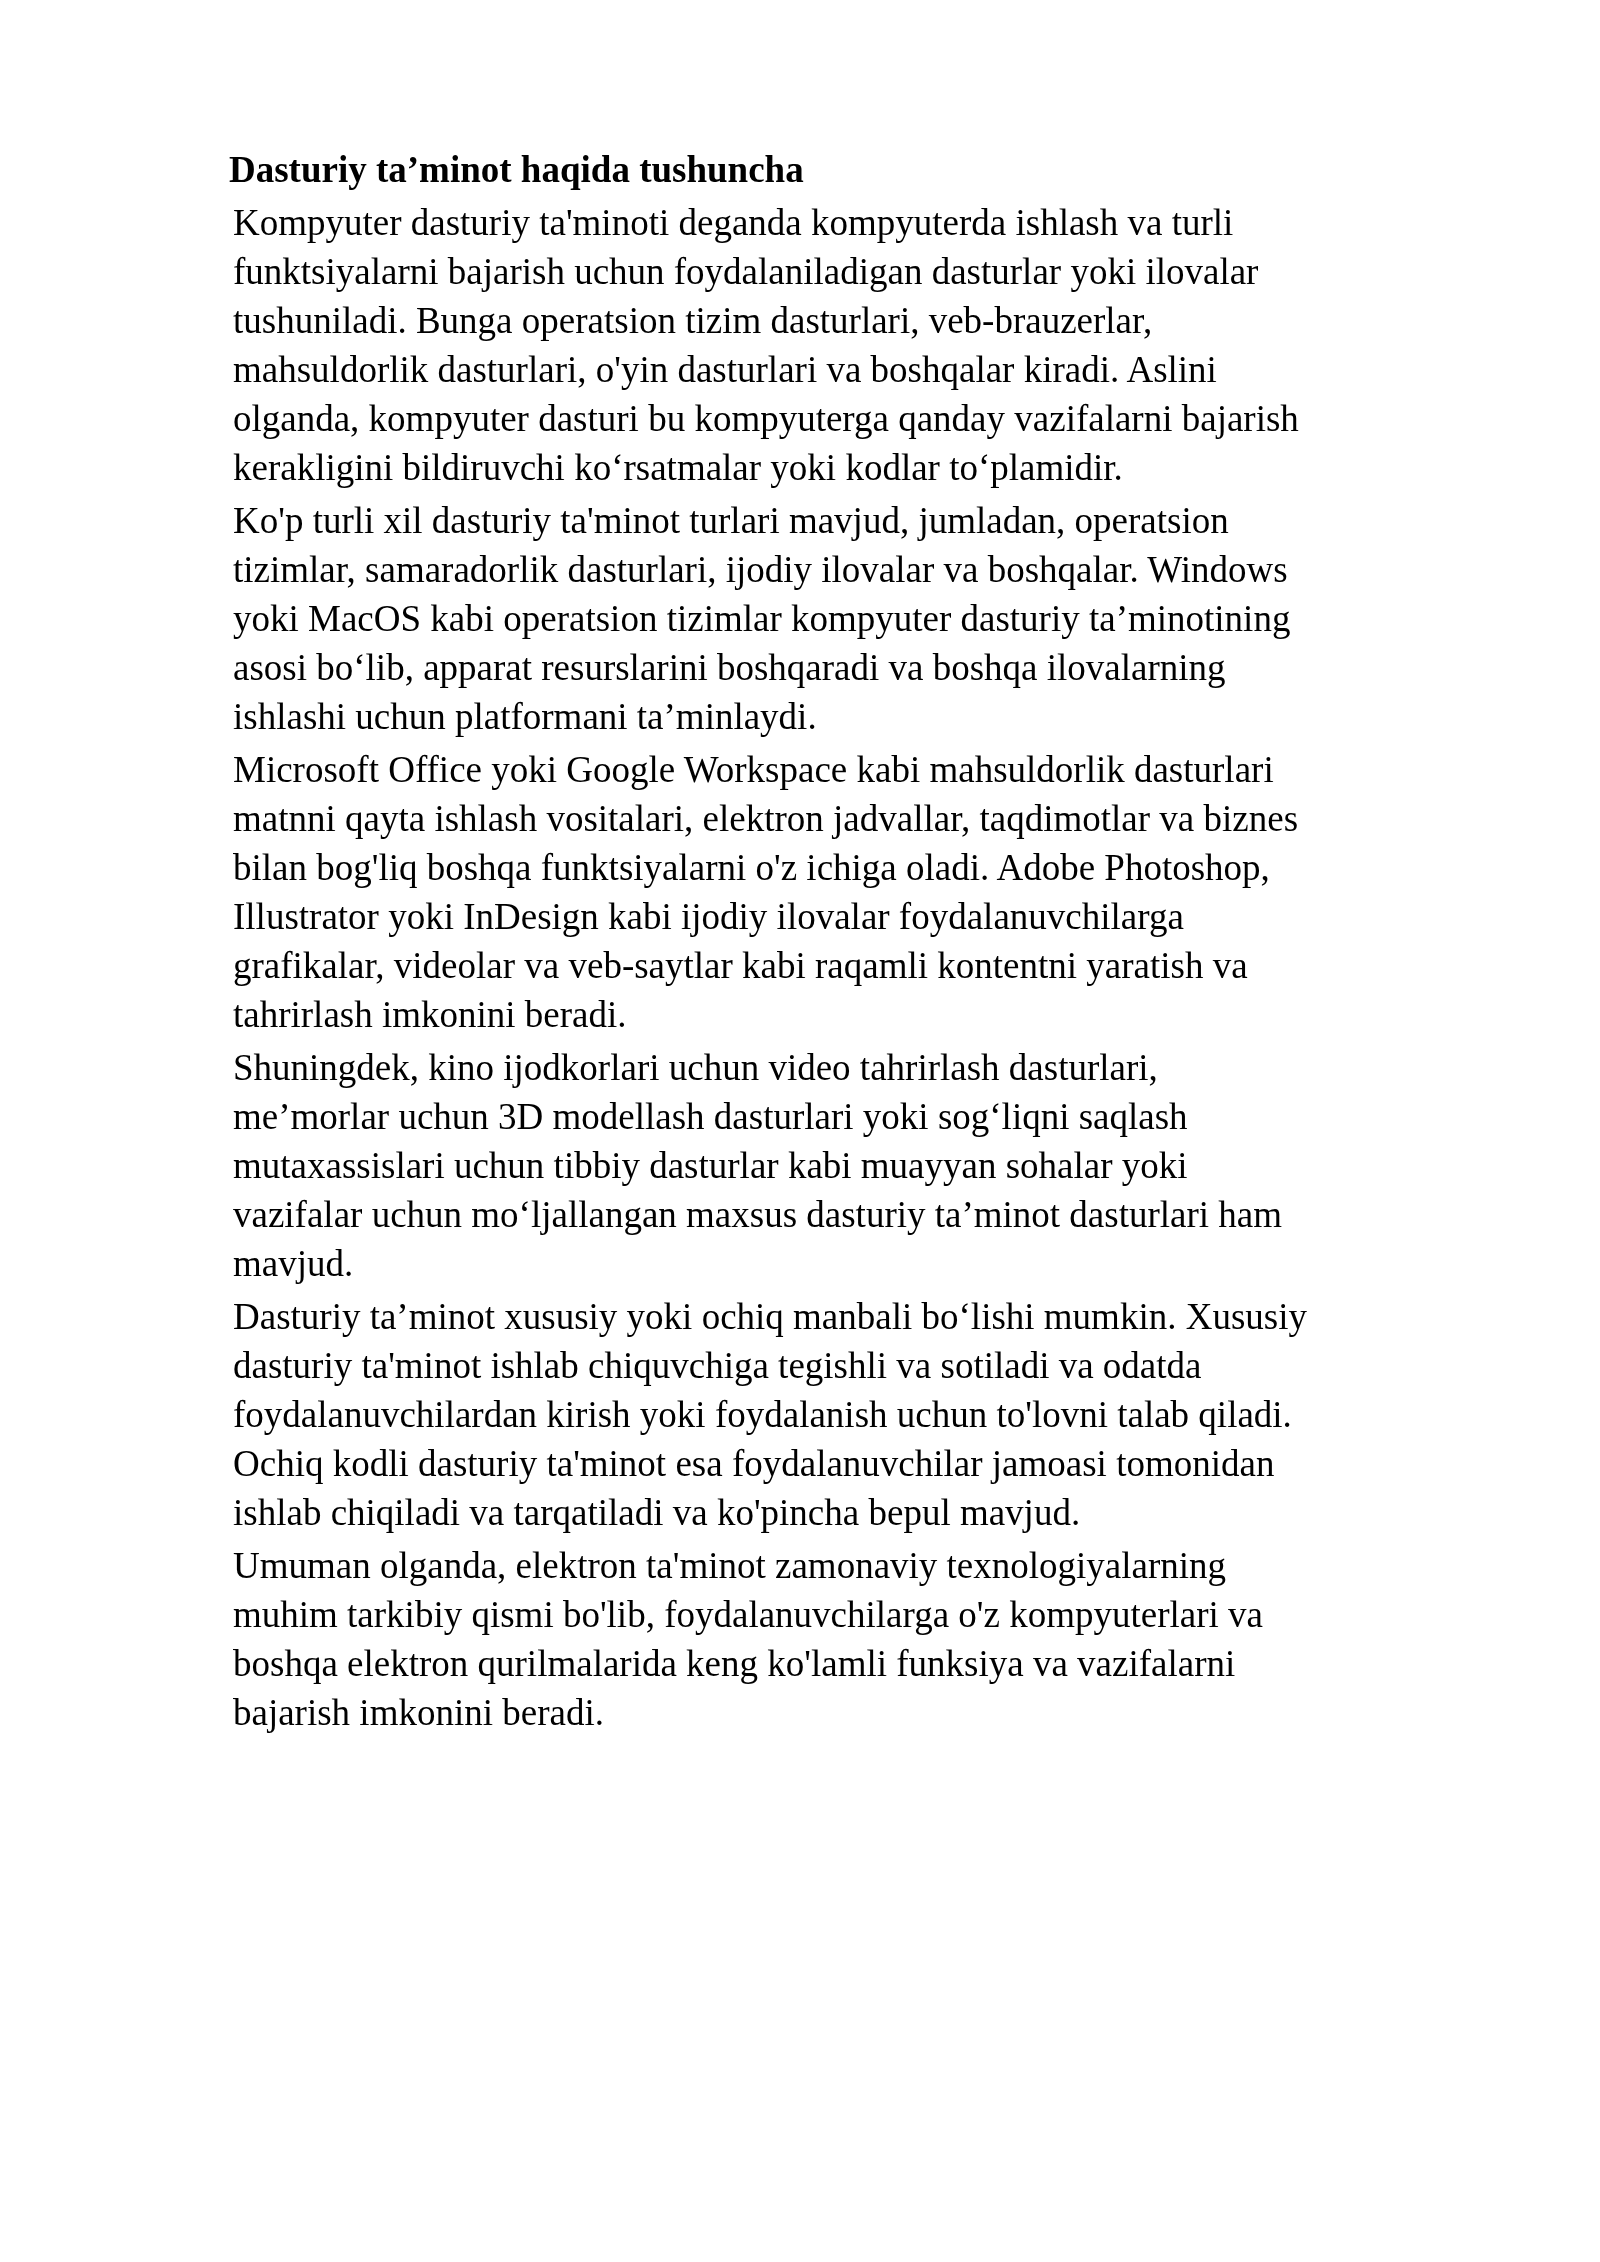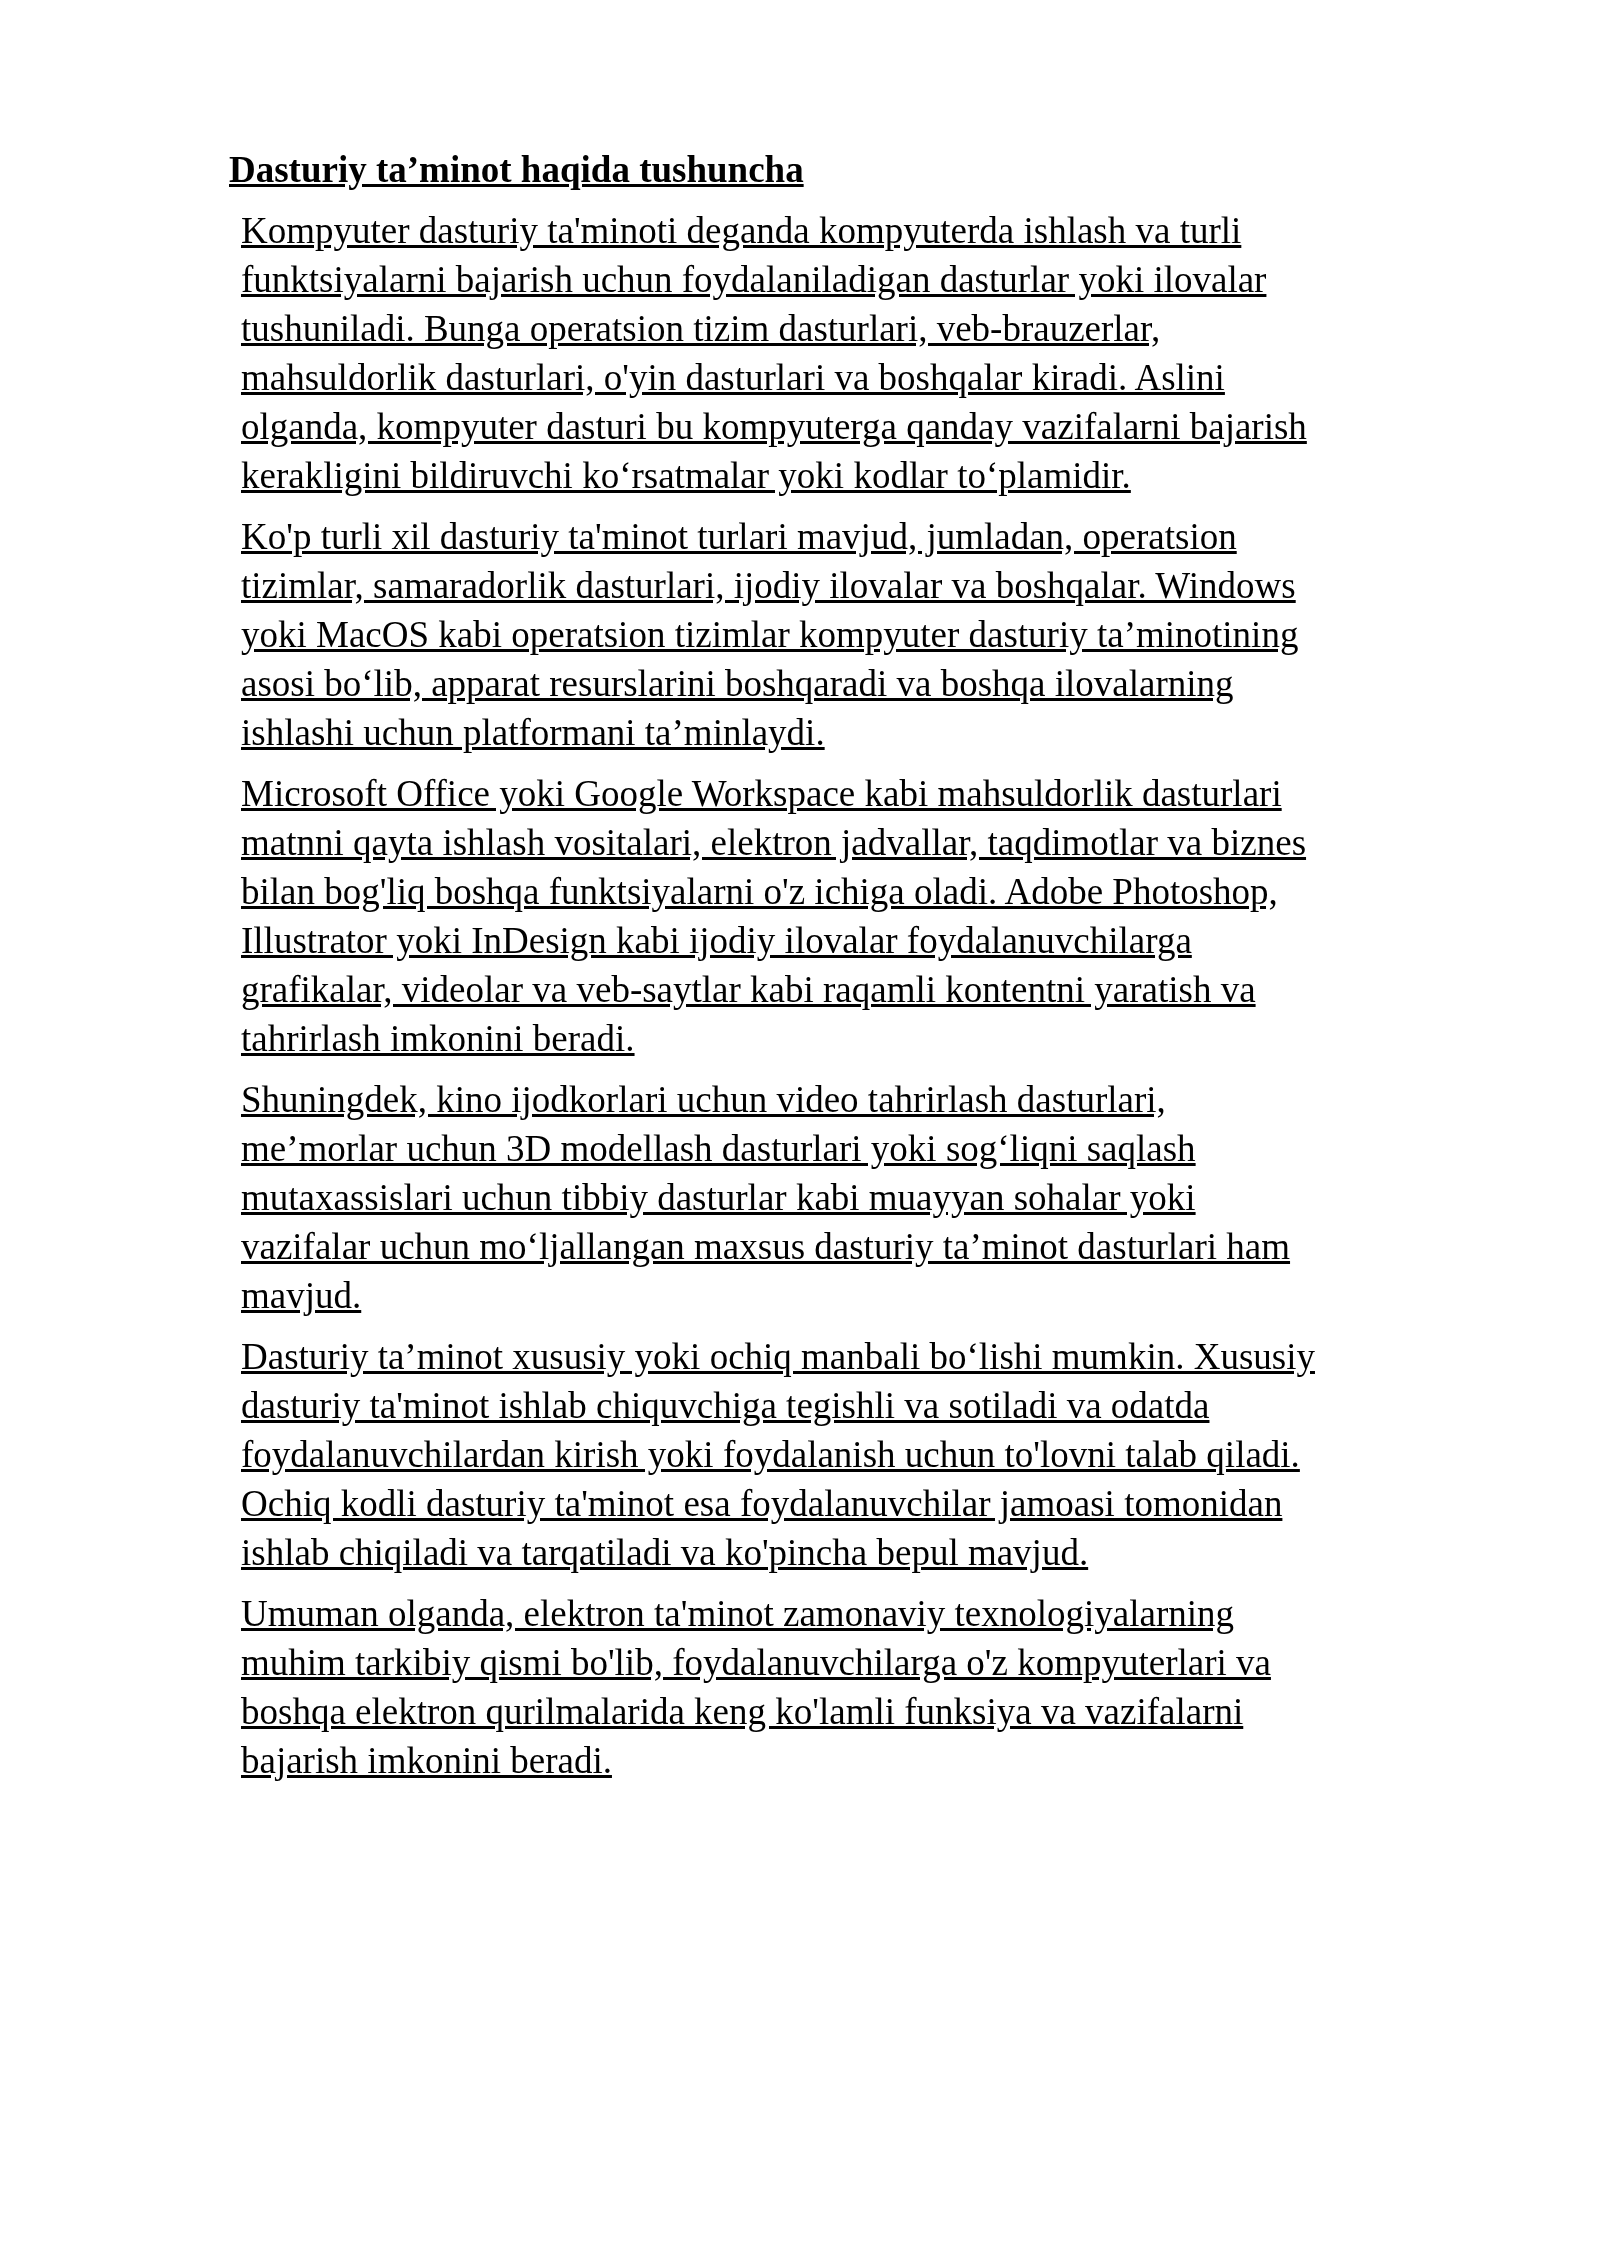--- a/index.html
+++ b/index.html
@@ -15,31 +15,30 @@
   .page {
     box-sizing: border-box;
     width: 1600px;
     height: 2262px;
     background: #ffffff;
     padding: 145px 130px 0 229px;
     font-family: "Liberation Serif", "DejaVu Serif", serif;
     font-size: 37px;
     line-height: 49px;
     color: #000000;
-    text-decoration: underline;
   }
   .doc-heading {
     margin: 0;
     font-size: 37px;
     line-height: 49px;
     font-weight: bold;
     color: #000000;
   }
   .doc-paragraph {
-    margin: 12px;
+    margin: 4px;
     white-space: pre-line;
   }
   .doc-paragraph.spaced {
     margin-top: 49px;
   }
 </style>
 </head>
 <body>
 
 <div class="page">

